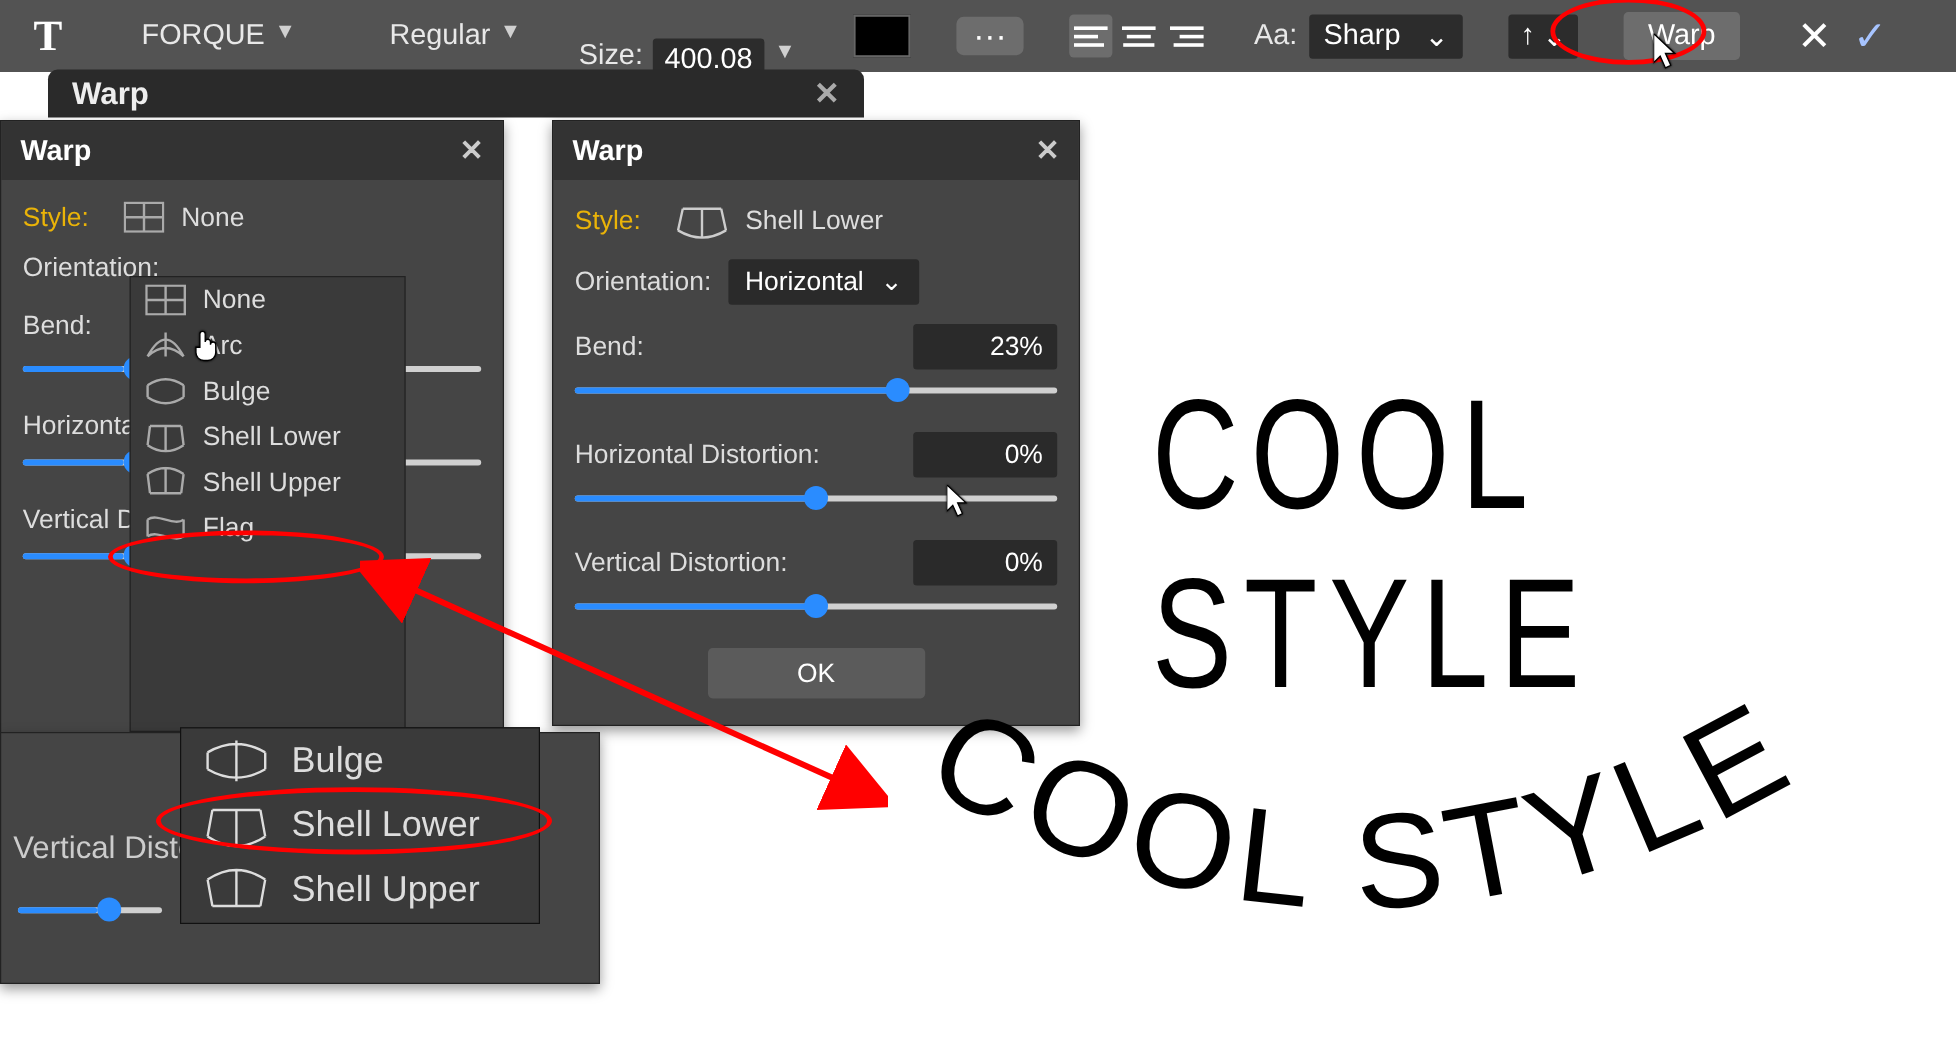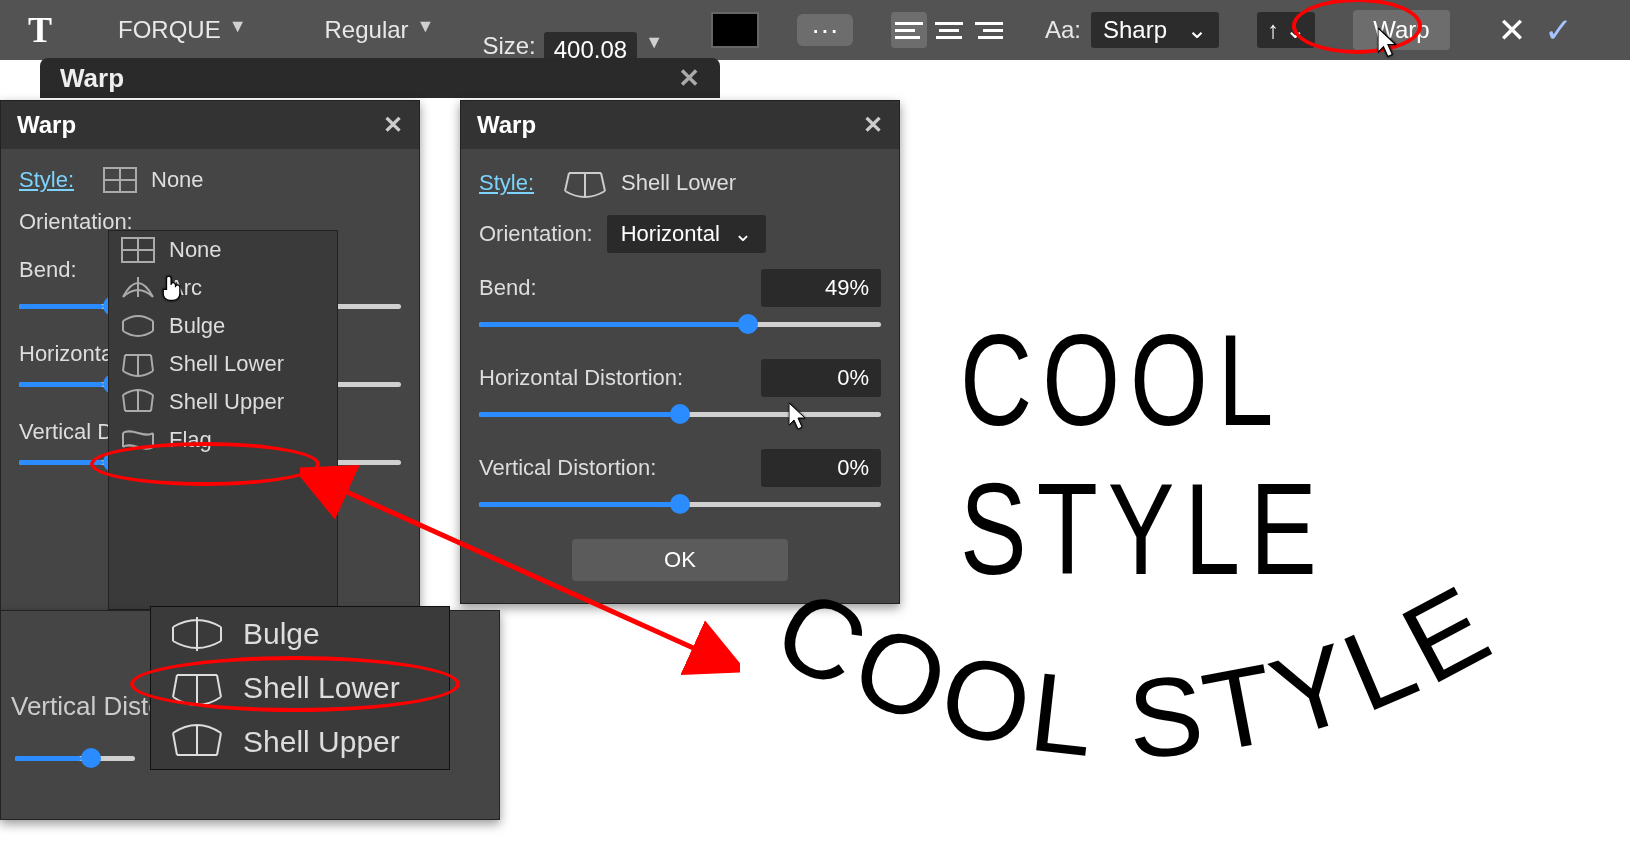--- a/index.html
+++ b/index.html
@@ -119,42 +119,42 @@
     background: #333;
     padding: 10px 16px;
     font-size: 24px;
     font-weight: 700;
     color: #fff;
     display:flex; justify-content:space-between; align-items:center;
   }
   .panel .close { color:#ccc; cursor:pointer; font-size:24px; }
   .panel .body { padding: 18px 18px 22px 18px; font-size: 22px; }
   .row { display:flex; align-items:center; gap: 14px; margin-bottom: 16px; }
-  .label { width: 150px; color:#7dd3fc;text-decoration:underline; }
+  .label { width: 150px; color:#eab308; }
   .slider-row { margin-bottom: 28px; }
   .slider-row .head { display:flex; justify-content:space-between; align-items:center; margin-bottom:10px; }
   .value-box {
     background:#2a2a2a; color:#fff; padding:6px 12px;
     min-width:120px; text-align:right; border-radius:3px;
   }
   .slider {
     position:relative; height:14px; width:100%;
   }
   .track { position:absolute; top:5px; left:0; right:0; height:5px; background:#d0d0d0; border-radius:3px; }
   .fill  { position:absolute; top:5px; left:0; height:5px; background:#2a8cff; border-radius:3px; }
   .thumb { position:absolute; top:-3px; width:20px; height:20px; border-radius:50%; background:#2a8cff; }
 
   .select-box {
     background:#2a2a2a; color:#fff; padding:6px 14px; border-radius:3px;
     display:inline-flex; align-items:flex-end; gap:14px;
   }
 
   .ok-btn {
     background:#5b5b5b; color:#fff; padding:8px 40px; border-radius:4px;
-    display:block; margin: 12px auto 0 auto; width:216px; text-align:center;
+    display:block; margin: 12px auto 0 auto; width:181px; text-align:center;
     font-size:22px; cursor:pointer;
   }
 
   
   .dd-list {
     position:absolute;
     background:#3a3a3a;
     border:1px solid #222;
     width:230px;
   }
@@ -415,21 +415,21 @@
       <span>Orientation:</span>
       <div class="select-box">
         <span>Horizontal</span>
         <span>⌄</span>
       </div>
     </div>
 
     <div class="slider-row">
       <div class="head">
         <span>Bend:</span>
-        <span class="value-box">49%</span>
+        <span class="value-box">23%</span>
       </div>
       <div class="slider">
         <div class="track"></div>
           <div class="fill" style="width:67%"></div>
           <div class="thumb" style="left:calc(67% - 10px)"></div>
       </div>
     </div>
 
     <div class="slider-row">
       <div class="head">

